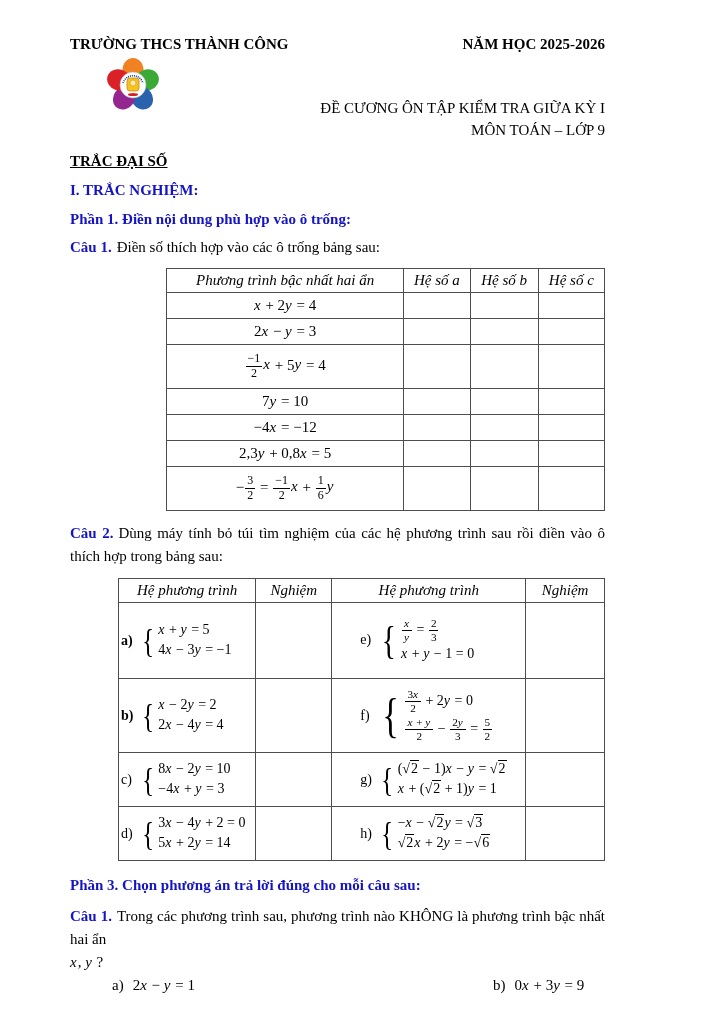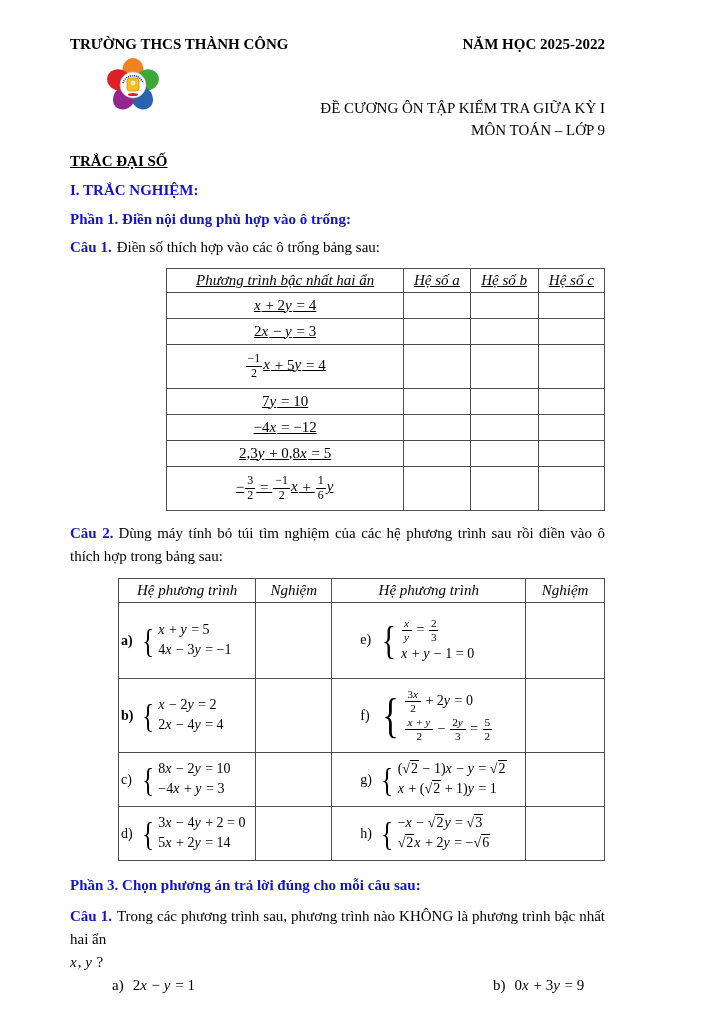--- a/index.html
+++ b/index.html
@@ -13,21 +13,21 @@
   .titles{text-align:right;font-weight:normal;margin-top:45px;line-height:1.45;}
   .part-heading{font-weight:bold;text-decoration:underline;margin-top:11px;}
   .blue{color:var(--accent);font-weight:bold;}
   .sect{margin-top:12px;}
   .cau-line{margin-top:11px;}
   .cau-label{color:var(--accent);font-weight:bold;margin-right:5px;}
   .just{text-align:justify;line-height:1.55;}
   table{border-collapse:collapse;}
   th,td{border:1px solid var(--border);}
   th{font-style:italic;font-weight:normal;font-size:15px;height:24px;padding:1px 4px;}
-  .t1{margin:12px 0 0 96px;text-decoration:underline;}
+  .t1{margin:12px 0 0 96px;}
   .t1 .mathcell{text-align:center;height:26px;font-size:15px;padding:1px 4px;}
   .t1 .tall{height:44px;}
   .t2{margin:10px 0 0 48px;font-size:14px;}
   .t2 tbody tr:nth-child(1){height:76px;}
   .t2 tbody tr:nth-child(2){height:74px;}
   .t2 tbody tr:nth-child(3){height:54px;}
   .t2 tbody tr:nth-child(4){height:54px;}
   .syscell{vertical-align:middle;padding:2px;}
   .syscell.right .sys{padding-left:26px;}
   .sys{display:flex;align-items:center;font-size:14px;}
@@ -63,21 +63,21 @@
     <circle cx="27" cy="28" r="13" fill="#ffffff" stroke="#bbbbbb" stroke-width="0.6"></circle>
     <path d="M 17 26 A 10.5 10.5 0 0 1 37 26" fill="none" stroke="#1a3f8f" stroke-width="1.6" stroke-dasharray="1 1"></path>
     <rect x="21" y="21" width="12" height="13" rx="3" stroke="#c98a12" stroke-width="0.8" fill="#f7c21e"></rect>
     <circle cx="27" cy="26" r="3" fill="#fde9a8" stroke="#c98a12" stroke-width="0.5"></circle>
     <ellipse cx="27" cy="37.5" rx="5" ry="1.5" fill="#d42222"></ellipse>
   </svg>
 
   <div class="content">
     <div class="hdr-row">
       <span>TRƯỜNG THCS THÀNH CÔNG</span>
-      <span>NĂM HỌC 2025-2022</span>
+      <span>NĂM HỌC 2025-2026</span>
     </div>
 
     <div class="titles">
       <div>ĐỀ CƯƠNG ÔN TẬP KIỂM TRA GIỮA KỲ I</div>
       <div>MÔN TOÁN – LỚP 9</div>
     </div>
 
     <div class="part-heading">TRẮC ĐẠI SỐ</div>
     <div class="blue sect">I. TRẮC NGHIỆM:</div>
     <div class="blue sect">Phần 1. Điền nội dung phù hợp vào ô trống:</div>

